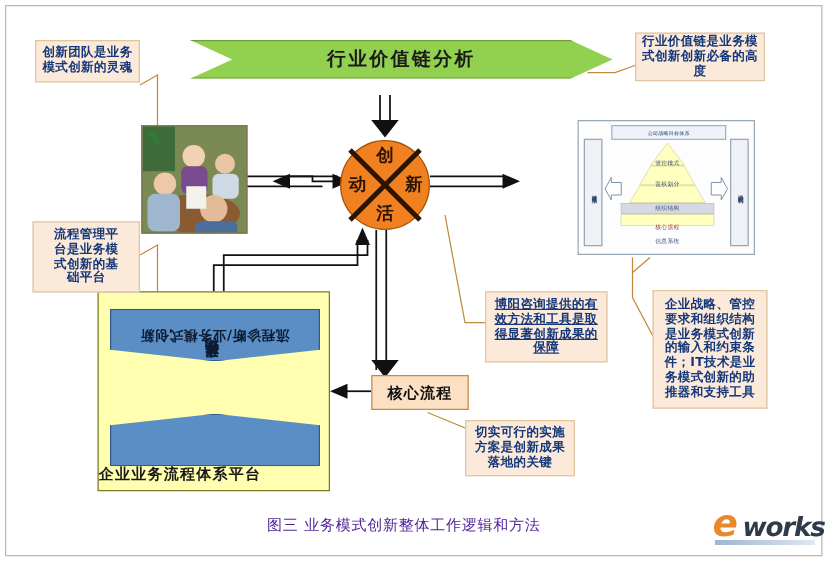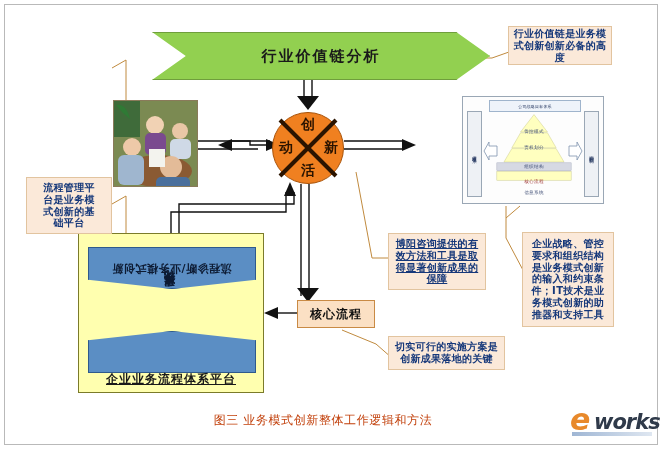--- a/index.html
+++ b/index.html
@@ -6,21 +6,21 @@
   body{font-family:"DejaVu Sans","Liberation Sans",sans-serif;}
   #page{position:relative;width:662px;height:449px;background:#fff;overflow:hidden;}
   #frame{position:absolute;left:4px;top:4px;width:654px;height:441px;border:1px solid #b9b9b9;box-sizing:border-box;}
 
   
   .note{position:absolute;background:#fbe9d9;border:1px solid #e2c49f;
         color:#16387a;font-weight:bold;text-align:center;
         line-height:1.18;letter-spacing:.3px;box-sizing:border-box;}
 
   
-  #banner{position:absolute;left:152px;top:32px;width:338px;height:48px;}
+  #banner{position:absolute;left:152px;top:32px;width:338px;height:31px;}
   #banner .shape{position:absolute;inset:0;
     background:#92d050;border:1px solid #6f9e3c;
     clip-path:polygon(0 0, 90% 0, 100% 50%, 90% 100%, 0 100%, 10% 50%);}
   #banner .label{position:absolute;inset:0;display:flex;align-items:center;justify-content:center;
     color:#1a1a1a;font-weight:bold;font-size:15px;letter-spacing:2px;}
 
   
   #wheel{position:absolute;left:272px;top:112px;width:72px;height:72px;}
   #wheel .disc{position:absolute;inset:0;border-radius:50%;background:#f08020;border:1px solid #a85208;}
   #wheel .x{position:absolute;inset:0;}
@@ -56,35 +56,35 @@
         background:#ffffaf;border:1px solid #7b7b2a;box-sizing:border-box;}
   #plat .blue{position:absolute;background:#5b8ec4;border:1px solid #2f5a8c;
         color:#0d1b33;font-weight:bold;font-size:11px;display:flex;align-items:center;justify-content:center;}
   #plat .b1{left:9px;top:13px;width:166px;height:40px;
         clip-path:polygon(0 0,100% 0,100% 78%,50% 100%,0 78%);}
   #plat .b1 span{transform:rotate(180deg);letter-spacing:.5px;}
   #plat .b2{left:9px;top:97px;width:166px;height:40px;
         clip-path:polygon(0 22%,50% 0,100% 22%,100% 100%,0 100%);}
   #plat .vert{position:absolute;left:50%;top:56px;transform:translateX(-50%) rotate(180deg);
         writing-mode:vertical-rl;font-size:11px;font-weight:bold;color:#0d1b33;letter-spacing:1px;}
-  #plat .caption{position:absolute;left:0;right:0;bottom:4px;text-align:center;
-        font-size:12px;font-weight:bold;color:#1a1a1a;letter-spacing:1px;text-decoration:underline;}
+  #plat .caption{position:absolute;left:0;right:0;bottom:4px;
+        font-size:12px;font-weight:bold;color:#1a1a1a;letter-spacing:1px;}
 
   
   #plan{position:absolute;left:297px;top:300px;width:76px;height:26px;
         background:#fbe0c4;border:1px solid #c98a44;
         display:flex;align-items:center;justify-content:center;
         color:#111;font-weight:bold;font-size:12px;letter-spacing:1px;}
 
   
   #wires{position:absolute;left:0;top:0;width:662px;height:449px;pointer-events:none;}
 
   
   #caption{position:absolute;left:0;right:16px;top:412px;text-align:center;
-        font-size:12px;color:#c2410c;letter-spacing:.6px;}
+        font-size:12px;color:#4c1d95;letter-spacing:.6px;}
   #mark{position:absolute;right:8px;bottom:6px;width:86px;height:42px;}
   #mark .e{position:absolute;left:2px;top:4px;font-size:30px;font-style:italic;font-weight:bold;color:#e8892b;line-height:1;}
   #mark .w{position:absolute;left:26px;top:11px;font-size:21px;font-style:italic;font-weight:bold;color:#2f3a4a;line-height:1;letter-spacing:-1px;}
   #mark .bar{position:absolute;left:4px;bottom:7px;width:80px;height:4px;background:linear-gradient(90deg,#9fb6d4,#dfe7f1);}
 </style>
 </head>
 <body>
 
 <div id="page">
   <div id="frame"></div>
@@ -215,30 +215,31 @@
     </div>
     <div class="vert">流程体系优化</div>
     <div class="blue b2">
       <span></span>
     </div>
     <div class="caption">企业业务流程体系平台</div>
   </div>
 
   <div id="plan">核心流程</div>
 
+  <div class="note" style="left:28px;top:32px;width:84px;padding:4px 3px;font-size:10px;">创新团队是业务模式创新的灵魂</div>
 
   <div class="note" style="left:26px;top:177px;width:86px;padding:4px 13px;font-size:10px;">流程管理平台是业务模式创新的基础平台</div>
 
   <div class="note" style="left:508px;top:26px;width:104px;padding:1px 4px;font-size:10px;">行业价值链是业务模式创新创新必备的高度</div>
 
   <div class="note" style="left:388px;top:233px;width:98px;padding:4px 3px;font-size:10px;text-decoration:underline;">博阳咨询提供的有效方法和工具是取得显著创新成果的保障</div>
 
   <div class="note" style="left:522px;top:232px;width:92px;padding:5px 4px;font-size:10px;">企业战略、管控要求和组织结构是业务模式创新的输入和约束条件；IT技术是业务模式创新的助推器和支持工具</div>
 
-  <div class="note" style="left:388px;top:336px;width:117px;padding:4px 3px;font-size:10px;font-family:Liberation Serif, serif;">切实可行的实施方案是创新成果落地的关键</div>
+  <div class="note" style="left:372px;top:336px;width:88px;padding:4px 3px;font-size:10px;font-family:Liberation Serif, serif;">切实可行的实施方案是创新成果落地的关键</div>
 
   <div id="caption">图三  业务模式创新整体工作逻辑和方法</div>
 
   <div id="mark">
     <div class="e">e</div>
     <div class="w">works</div>
     <div class="bar"></div>
   </div>
 </div>
 

